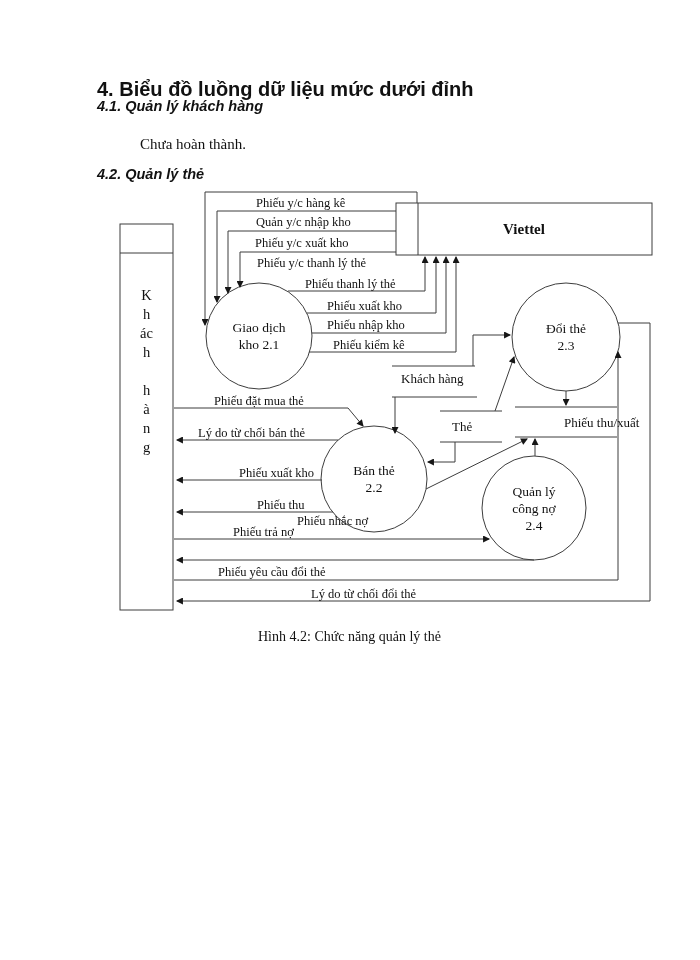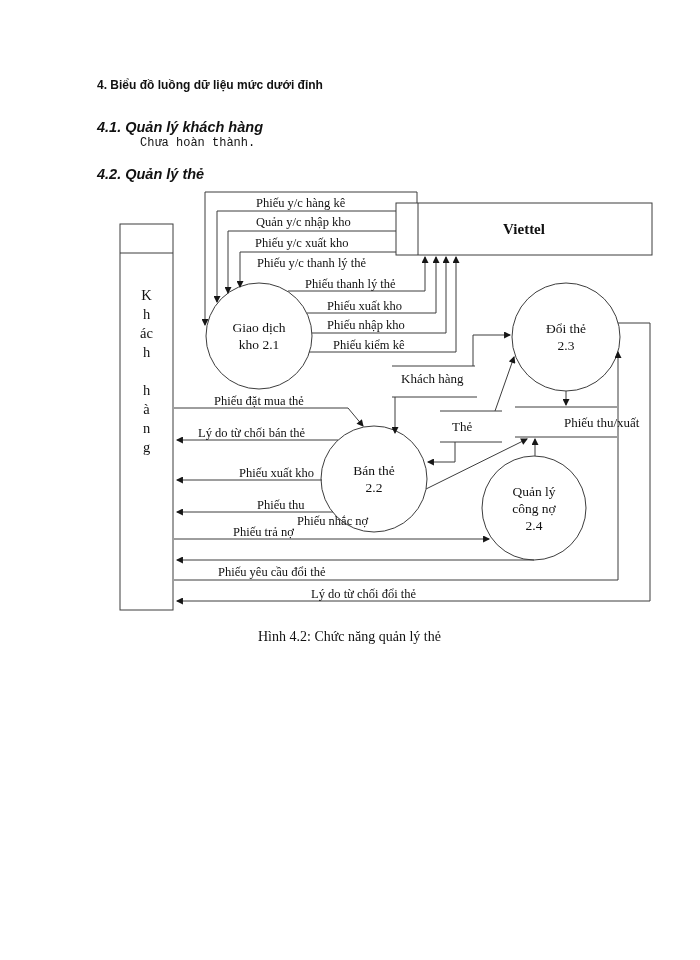--- a/index.html
+++ b/index.html
@@ -1,36 +1,36 @@
 <!DOCTYPE html>
 <html><head>
 <meta charset="utf-8">
 <style>
   html,body{margin:0;padding:0;}
   body{width:700px;height:960px;background:#ffffff;position:relative;overflow:hidden;
        font-family:"Liberation Serif", serif; color:#111;}
   .abs{position:absolute;white-space:nowrap;}
-  .h-main{font-family:"Liberation Sans", sans-serif;font-weight:bold;font-size:12px;}
+  .h-main{font-family:"Liberation Sans", sans-serif;font-weight:bold;font-size:20px;}
   .h-sub{font-family:"Liberation Sans", sans-serif;font-weight:bold;font-style:italic;font-size:14.5px;}
-  .body-text{font-size:12px;font-family:Liberation Mono, monospace;}
+  .body-text{font-size:15px;}
   .caption{font-size:14px;}
   .flow-label{font-size:12.5px;}
   .store-label{font-size:13px;}
   .proc-label{font-size:13.5px;text-align:center;width:120px;line-height:17px;}
   .viettel-box{left:396px;top:203px;width:256px;height:52px;display:flex;align-items:center;justify-content:center;
                font-size:15px;font-weight:bold;}
   .vert-entity{left:120px;top:286px;width:53px;}
   .vert-entity div{height:19px;line-height:19px;text-align:center;font-size:14.5px;}
   svg{position:absolute;left:0;top:0;}
 </style>
 </head>
 <body>
 
 <div class="abs h-main" style="left:97px;top:78px;">4. Biểu đồ luồng dữ liệu mức dưới đỉnh</div>
-<div class="abs h-sub" style="left:97px;top:119px;">4.1. Quản lý khách hàng</div>
+<div class="abs h-sub" style="left:97px;top:98px;">4.1. Quản lý khách hàng</div>
 <div class="abs body-text" style="left:140px;top:136px;">Chưa hoàn thành.</div>
 <div class="abs h-sub" style="left:97px;top:166px;">4.2. Quản lý thẻ</div>
 <div class="abs caption" style="left:258px;top:629px;">Hình 4.2: Chức năng quản lý thẻ</div>
 
 <svg width="700" height="960" viewBox="0 0 700 960">
   <defs>
     <marker id="arr" viewBox="0 0 10 10" refX="8.5" refY="5" markerWidth="9" markerHeight="7" orient="auto">
       <path d="M0,0 L10,5 L0,10 z" class="diag-fill" fill="#161616"></path>
     </marker>
   </defs>

